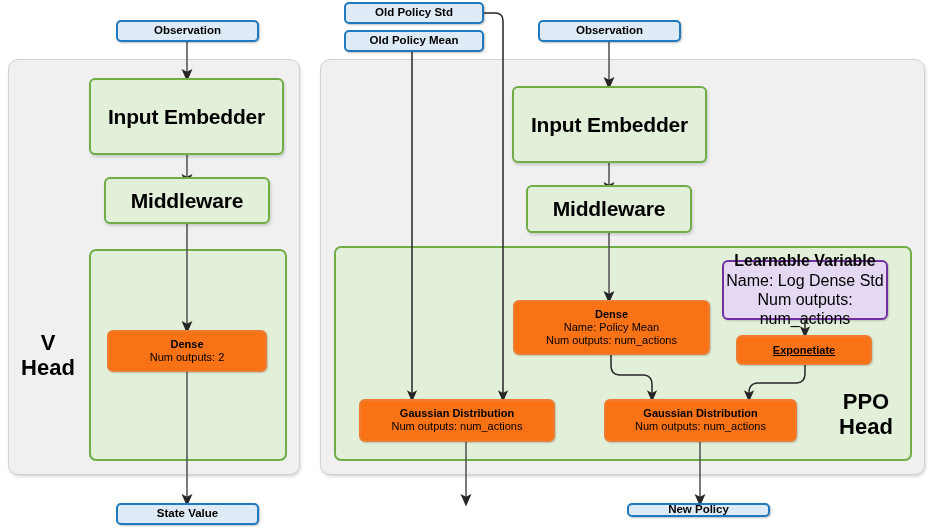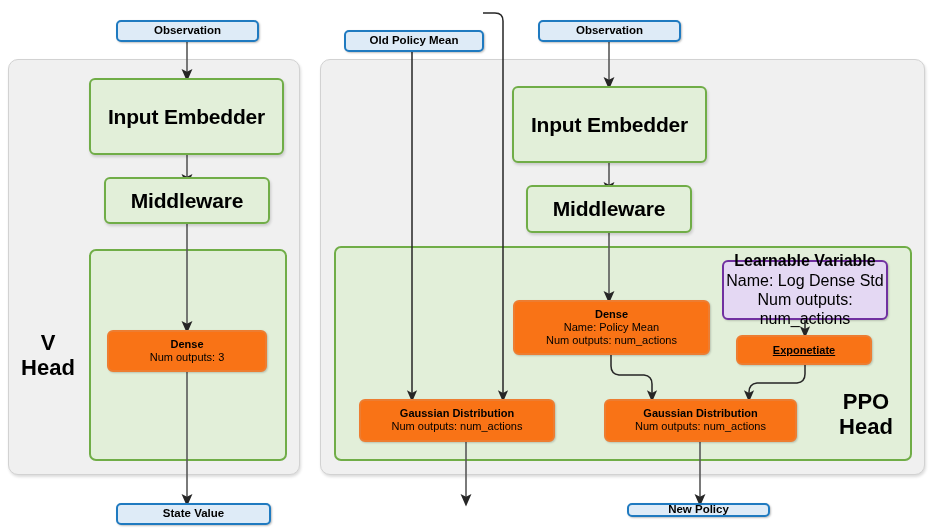--- a/index.html
+++ b/index.html
@@ -83,32 +83,35 @@
   <div class="node green-big" style="left:89px;top:78px;width:195px;height:77px;">
     <span>Input Embedder</span>
   </div>
 
   <div class="node green-big" style="left:104px;top:177px;width:166px;height:47px;">
     <span>Middleware</span>
   </div>
 
   <div class="node orange" style="left:107px;top:330px;width:160px;height:42px;">
     <span class="l1">Dense</span>
-    <span class="l2">Num outputs: 3</span>
+    <span class="l2">Num outputs: 2</span>
   </div>
 
-  <div class="node blue" style="left:116px;top:503px;width:155px;height:22px;">
+  <div class="node blue" style="left:116px;top:503px;width:143px;height:22px;">
     <span class="l1">State Value</span>
   </div>
 
   <div class="panel-title" style="left:16px;top:331px;width:64px;">
     <div>V</div>
     <div>Head</div>
   </div>
 
+  <div class="node blue" style="left:344px;top:2px;width:140px;height:22px;">
+    <span class="l1">Old Policy Std</span>
+  </div>
 
   <div class="node blue" style="left:344px;top:30px;width:140px;height:22px;">
     <span class="l1">Old Policy Mean</span>
   </div>
 
   <div class="node blue" style="left:538px;top:20px;width:143px;height:22px;">
     <span class="l1">Observation</span>
   </div>
 
   <div class="node green-big" style="left:512px;top:86px;width:195px;height:77px;">

